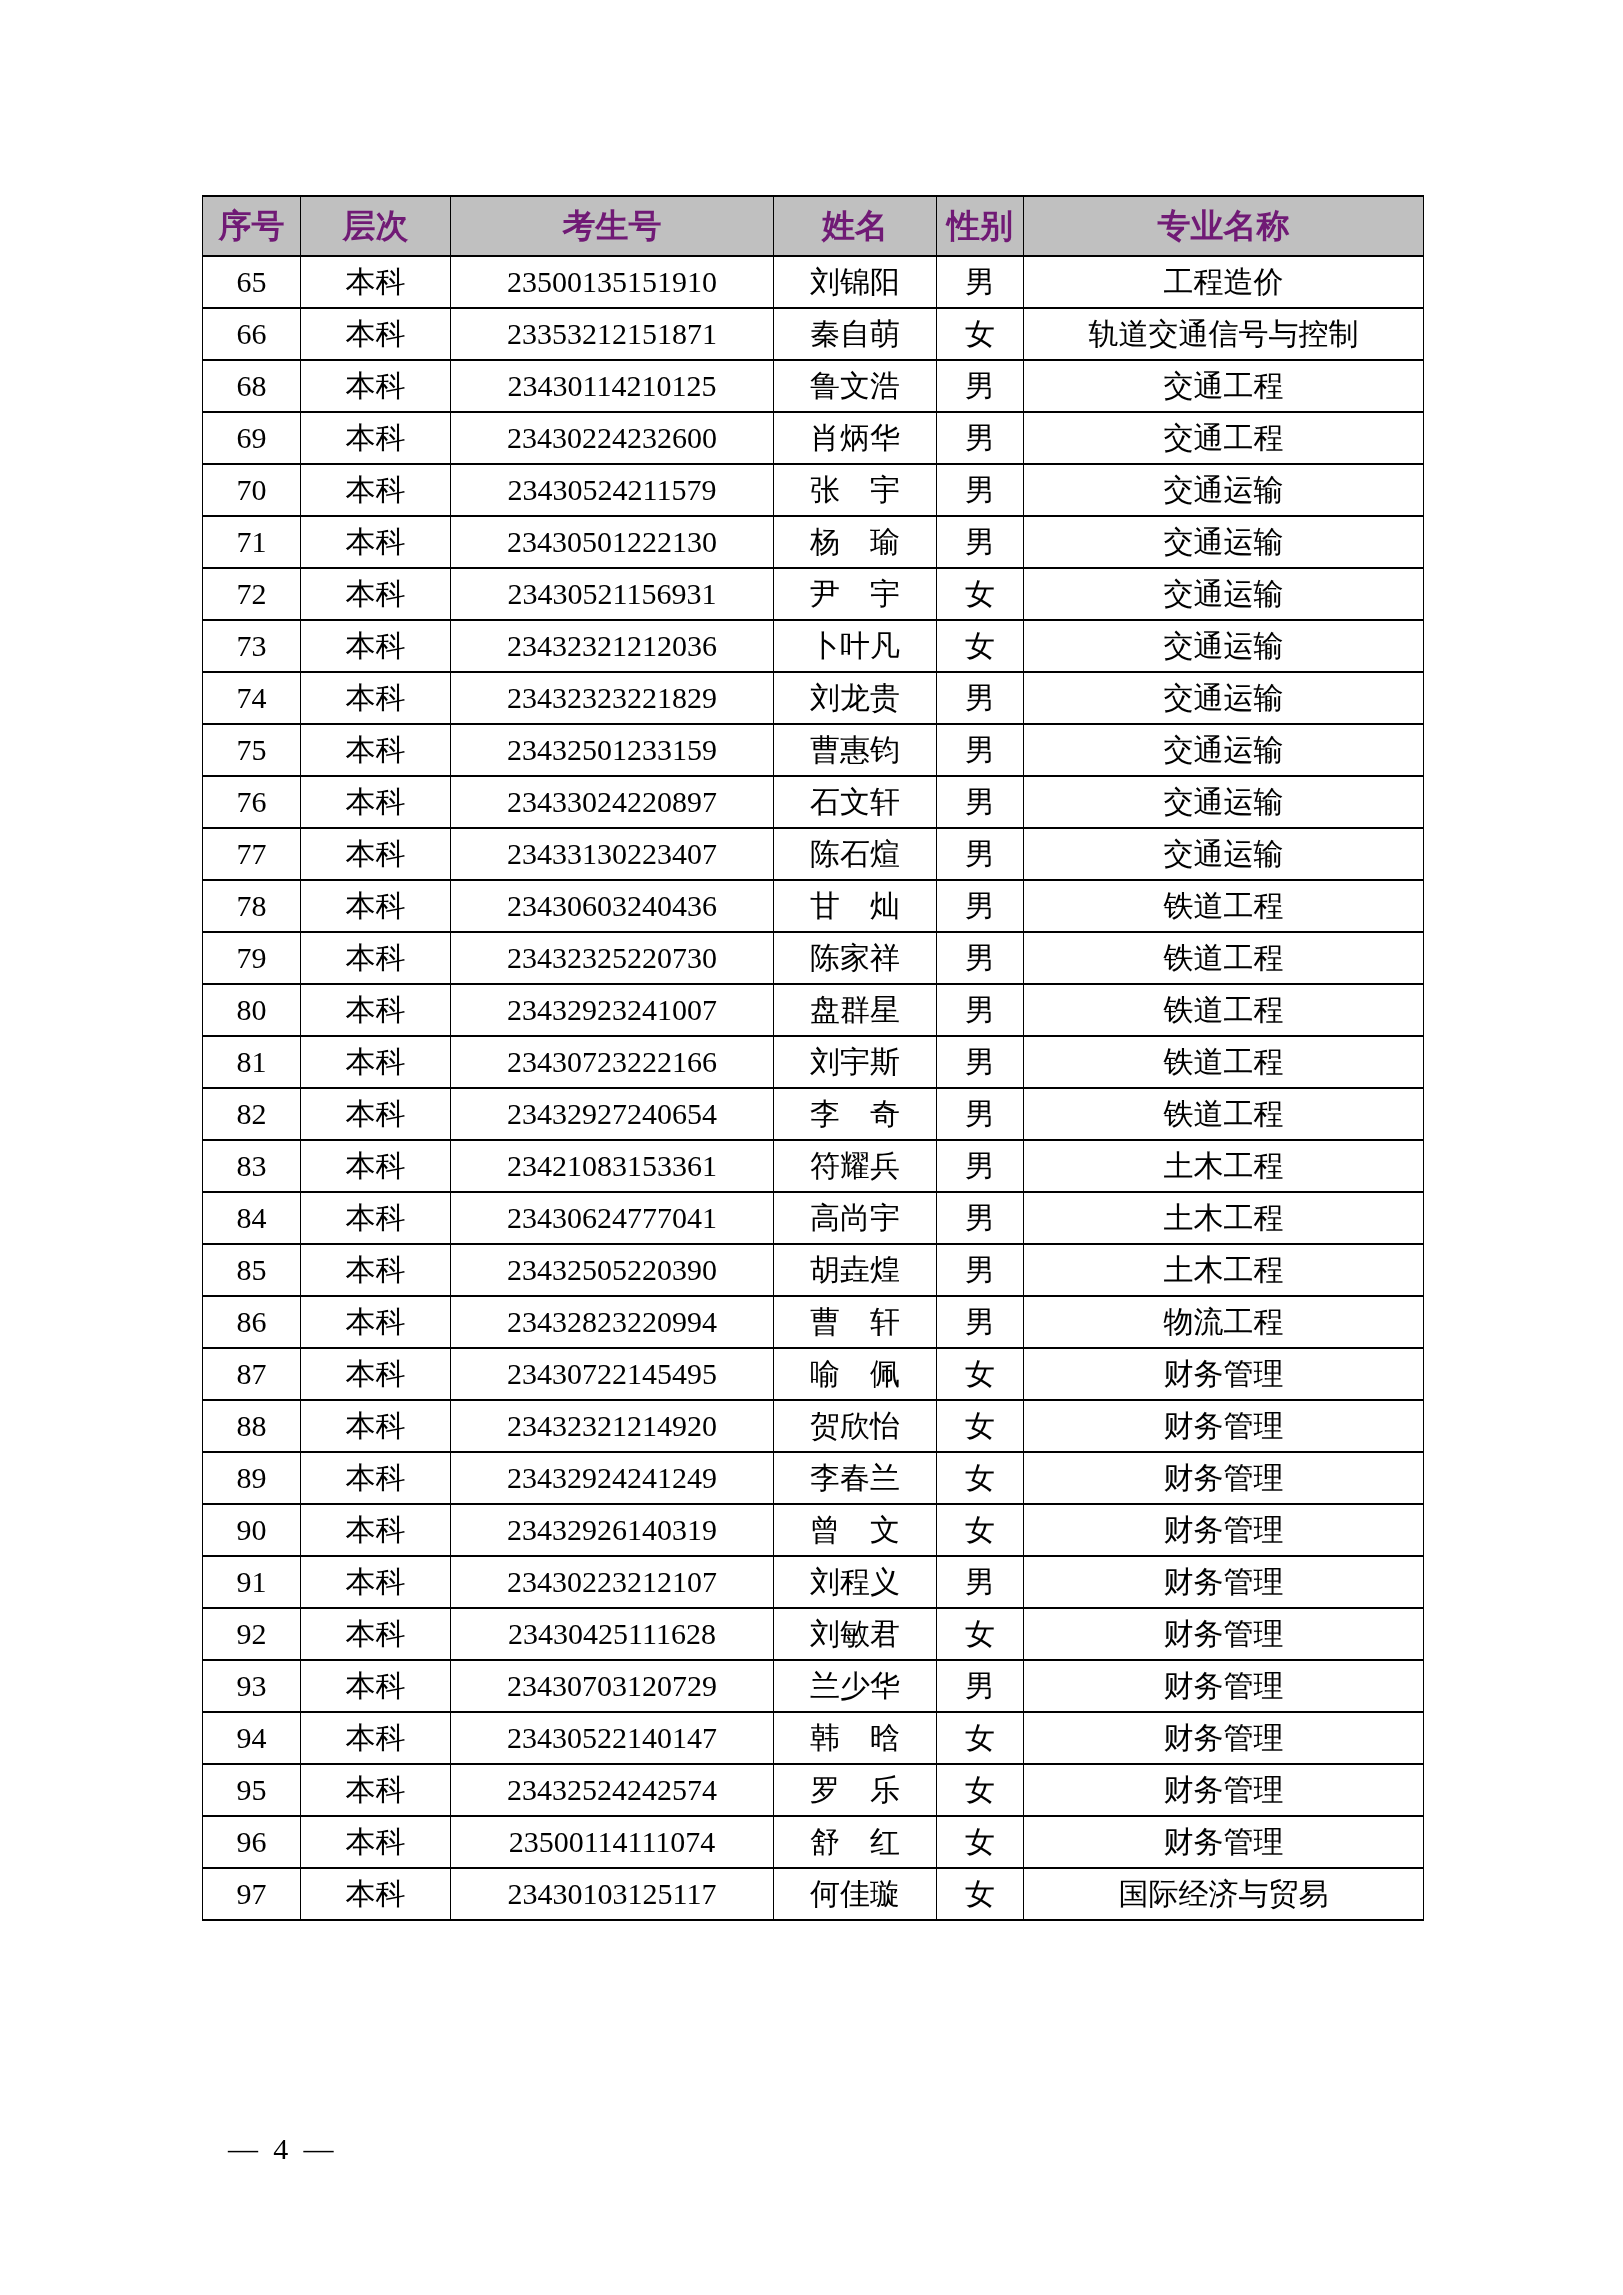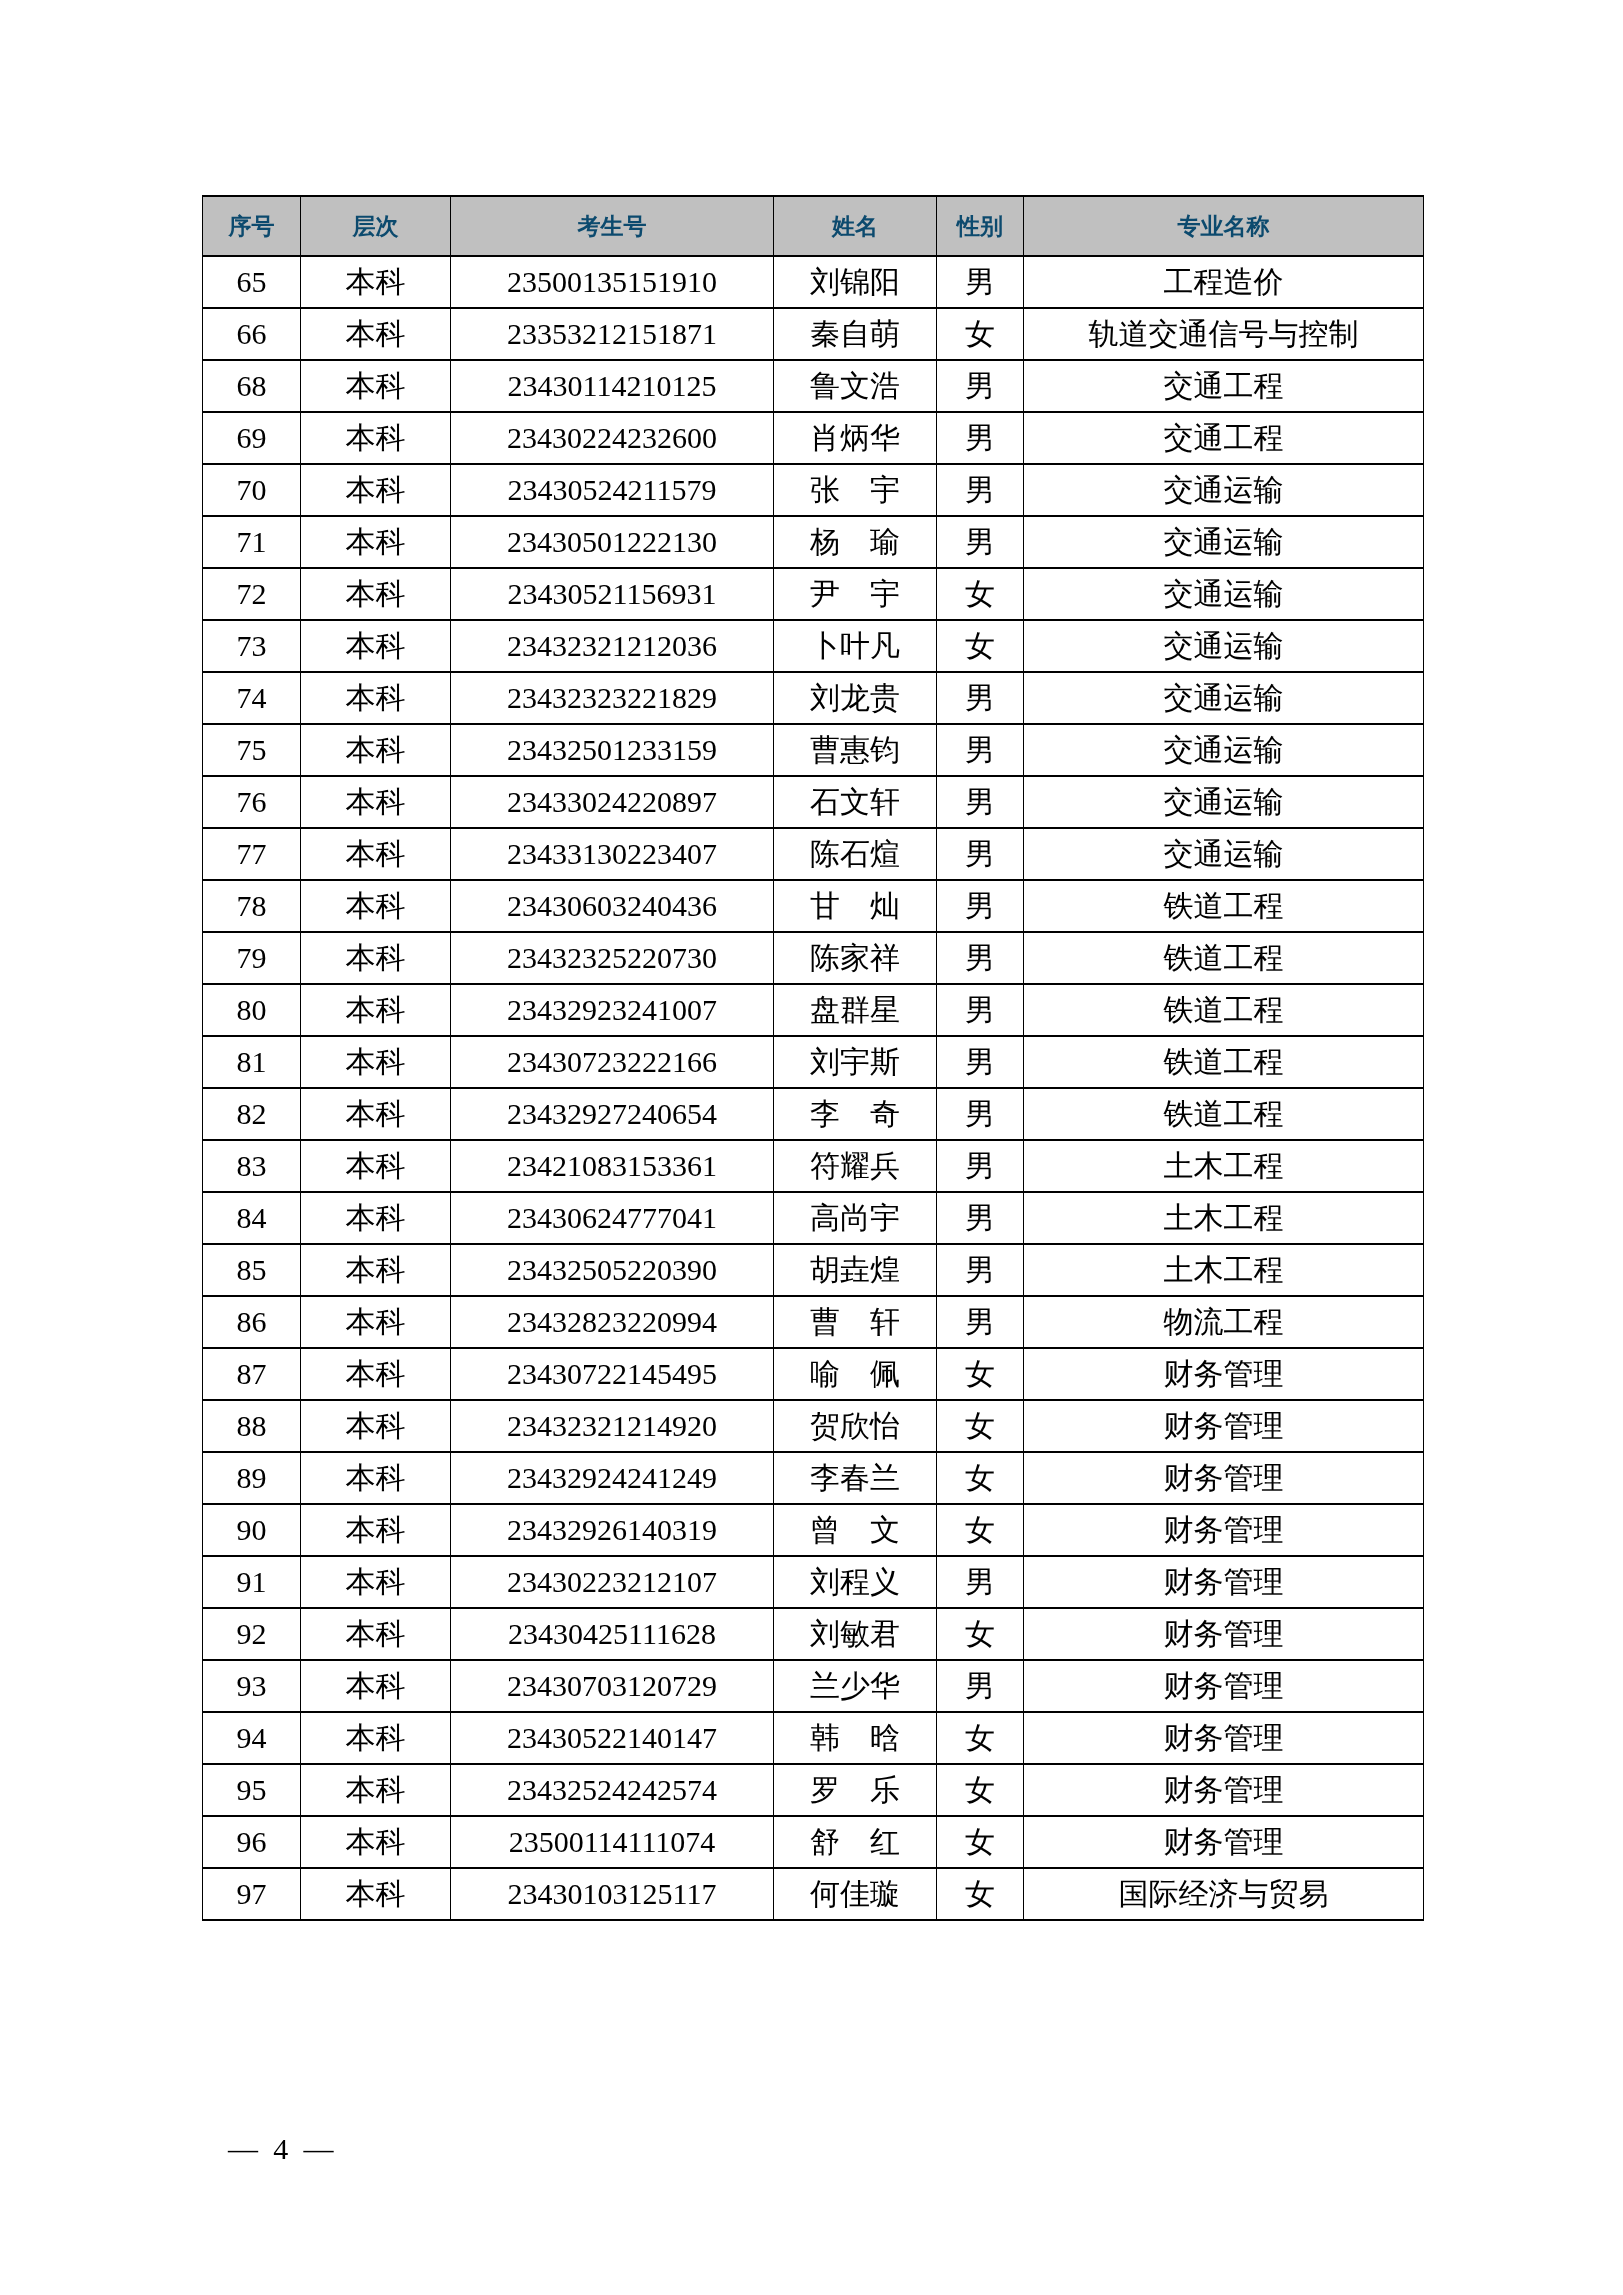--- a/index.html
+++ b/index.html
@@ -29,22 +29,22 @@
     vertical-align: middle;
     padding: 0;
     overflow: hidden;
     white-space: nowrap;
   }
   table.roster th {
     height: 58px;
     background: #c0c0c0;
     font-family: Liberation Sans, sans-serif;
     font-weight: bold;
-    font-size: 23px;
-    color: #0c4a6e;
+    font-size: 33px;
+    color: #701a75;
   }
   table.roster td {
     height: 50px;
     font-size: 30px;
     color: #000;
     font-family: "Liberation Serif", serif;
   }
   td.col2 { font-size: 31px; margin-left: 40px; }
   .col0 { width: 97px; }
   .col1 { width: 149px; margin-top: 9px; }

